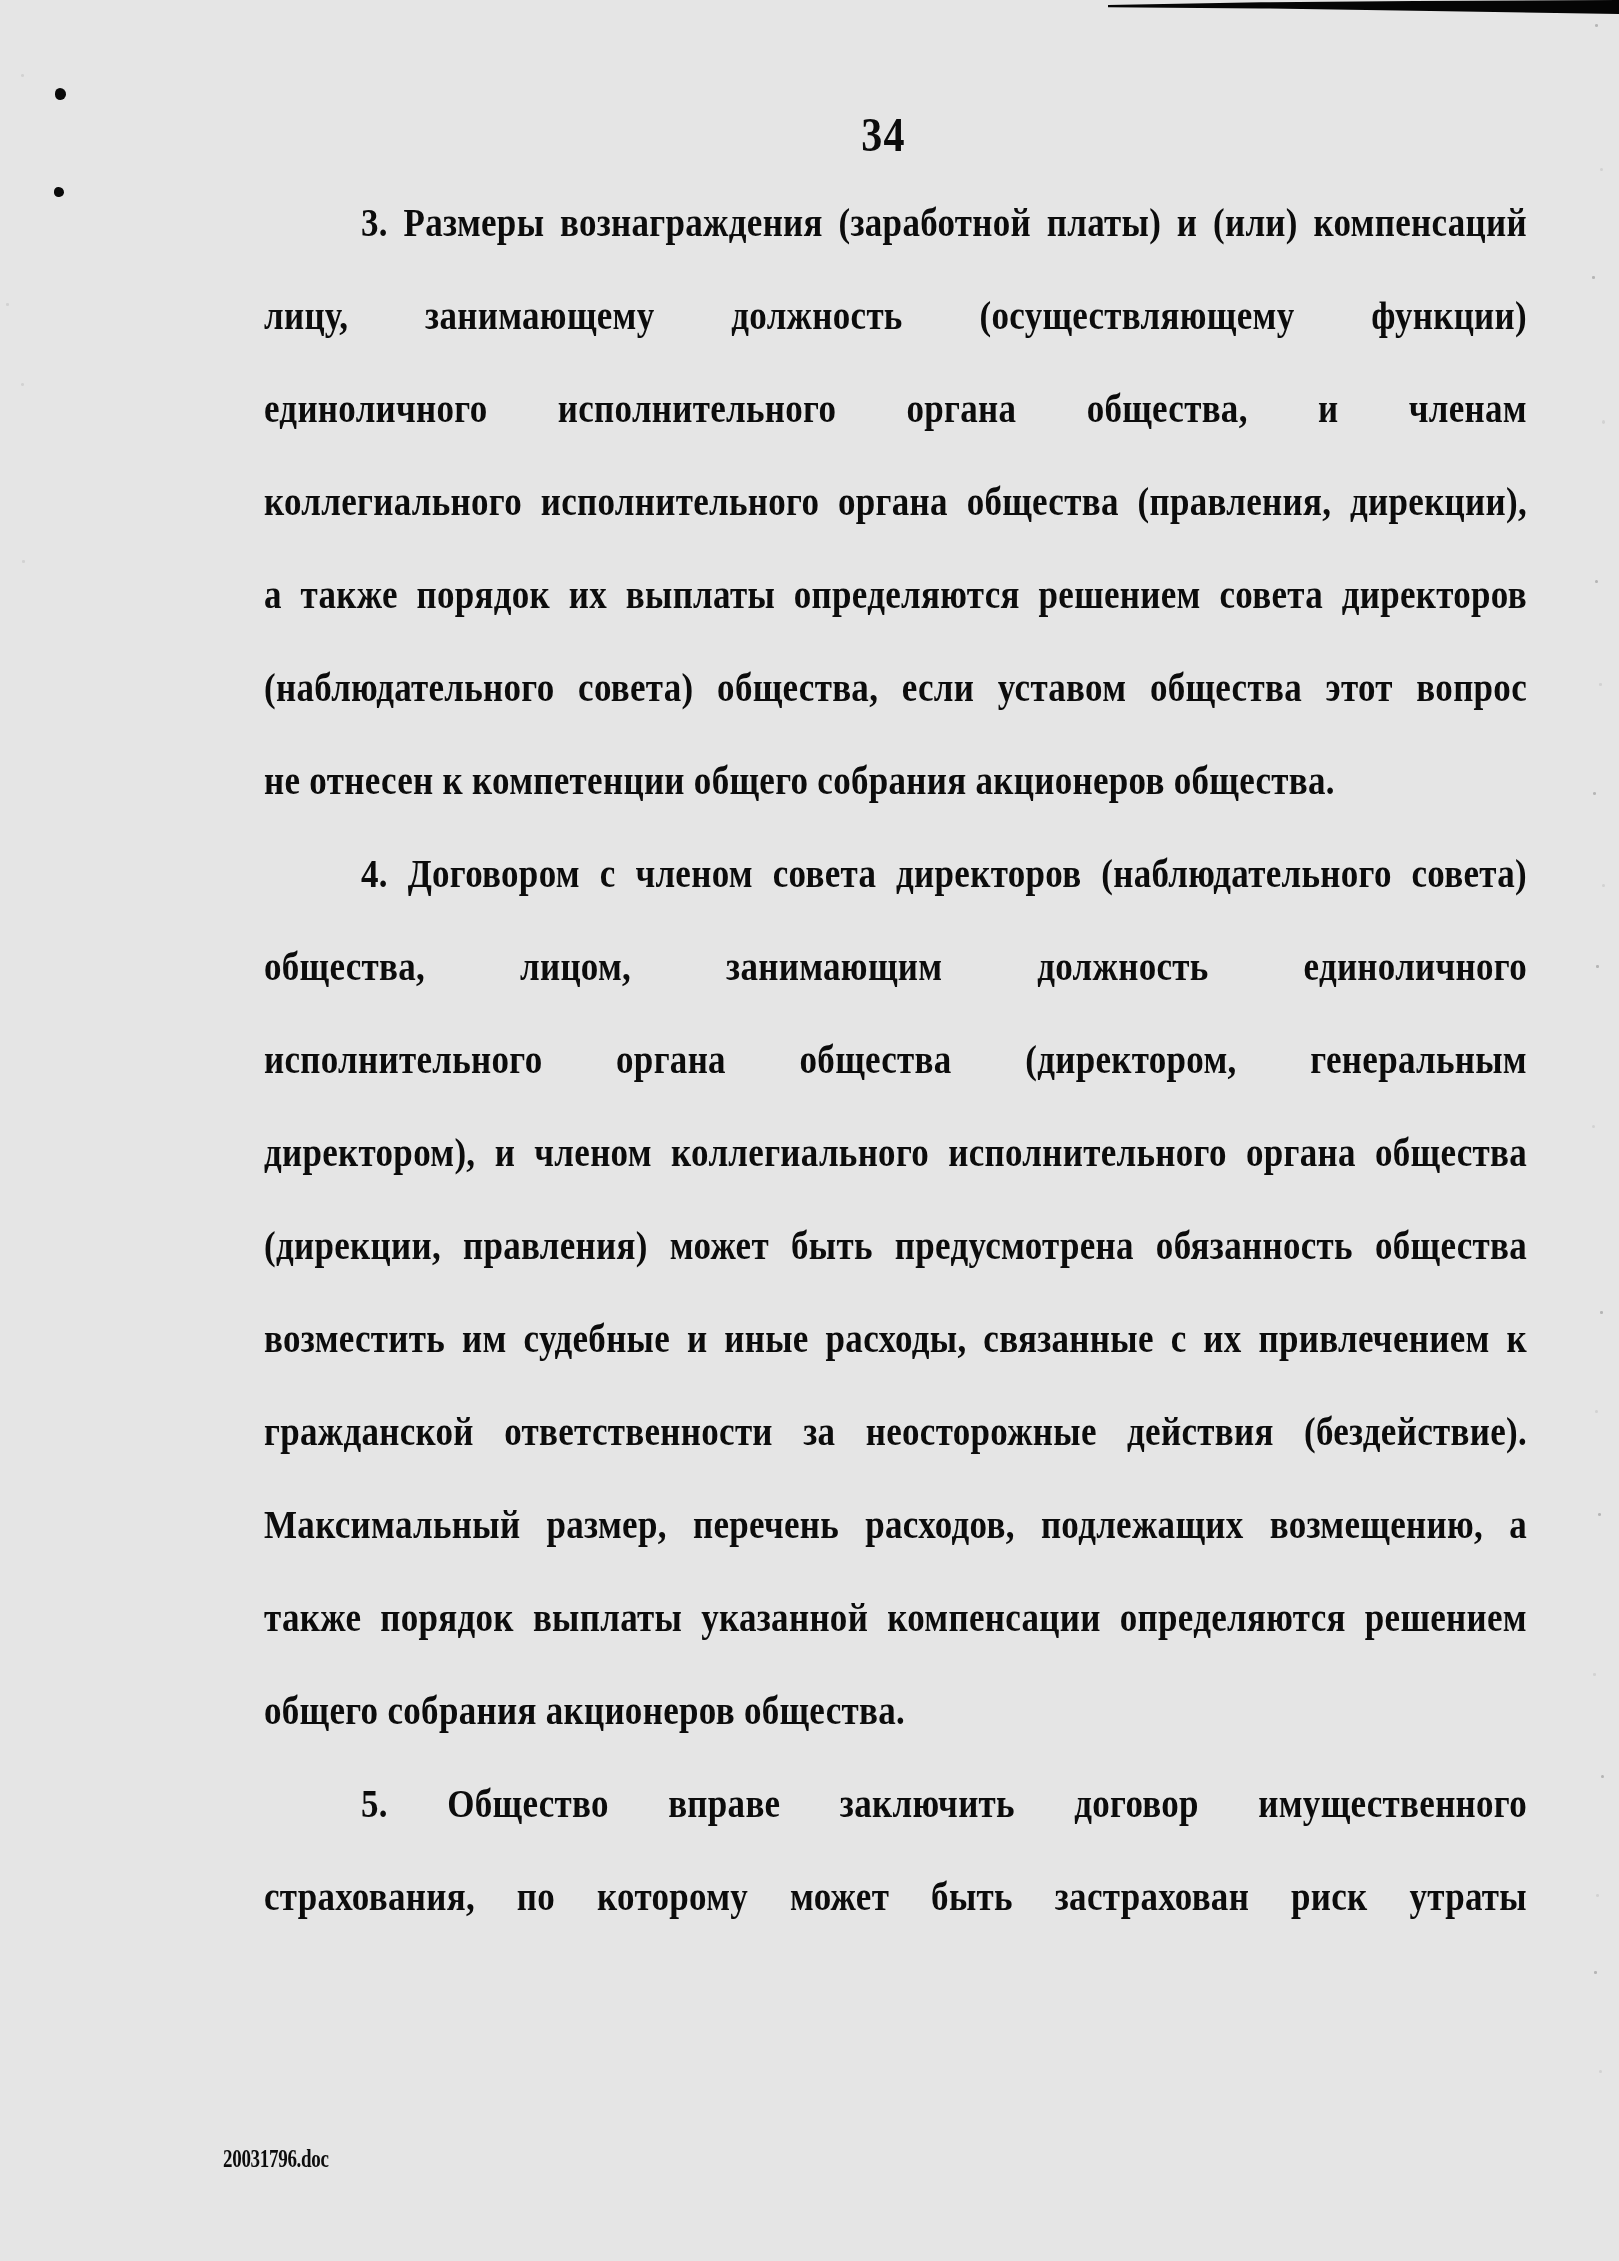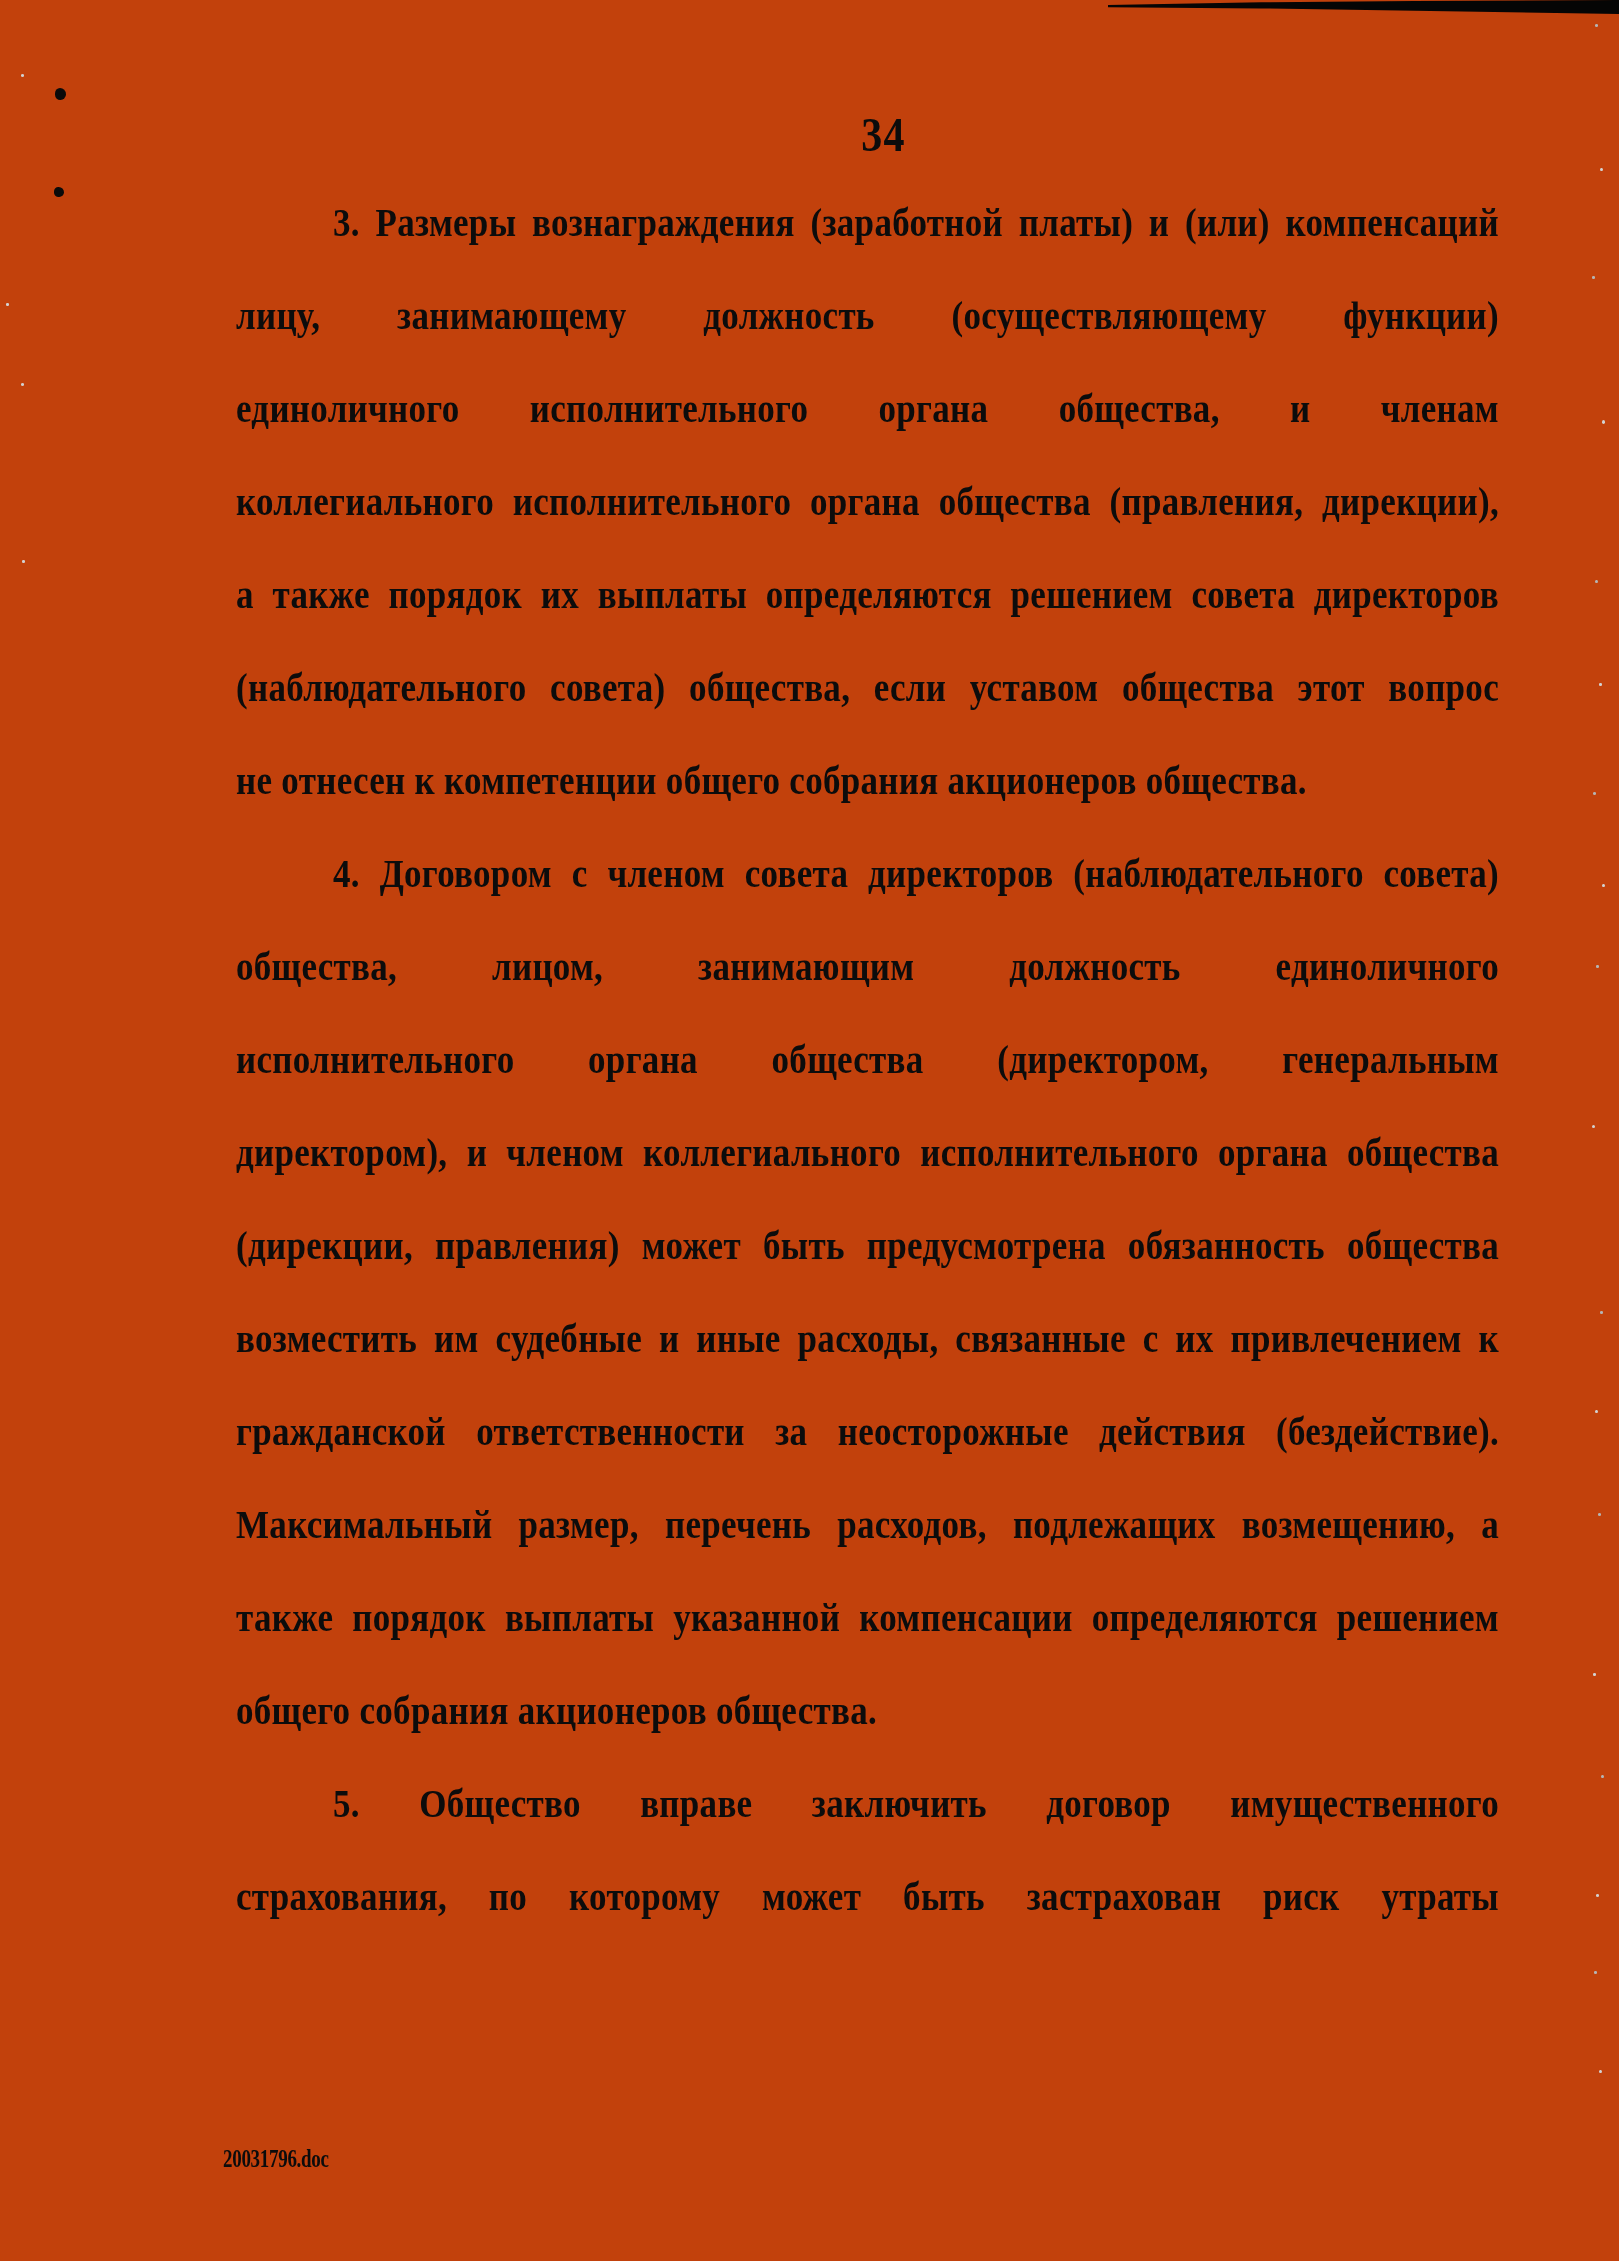--- a/index.html
+++ b/index.html
@@ -4,42 +4,42 @@
 <style>
   html, body {
     margin: 0;
     padding: 0;
     background: #ffffff;
   }
   .page {
     position: relative;
     width: 1619px;
     height: 2261px;
-    background: #c2410c;
+    background: #e5e5e5;
     overflow: hidden;
     font-family: "Liberation Serif", serif;
     color: #0c0c0c;
   }
   .page-number {
     position: absolute;
     top: 106px;
     left: 252px;
     width: 1263px;
     text-align: center;
     font-size: 42px;
     line-height: 51px;
     font-weight: 700;
     transform: scaleY(1.15);
     transform-origin: center top;
     letter-spacing: 1.3px;
   }
   .text-block {
     position: absolute;
     top: 176px;
-    left: 236px;
+    left: 264px;
     width: 1263px;
   }
   .line {
     height: 93px;
     line-height: 93px;
     font-size: 35px;
     font-weight: 700;
     text-align: justify;
     text-align-last: justify;
     transform: scaleY(1.16);

